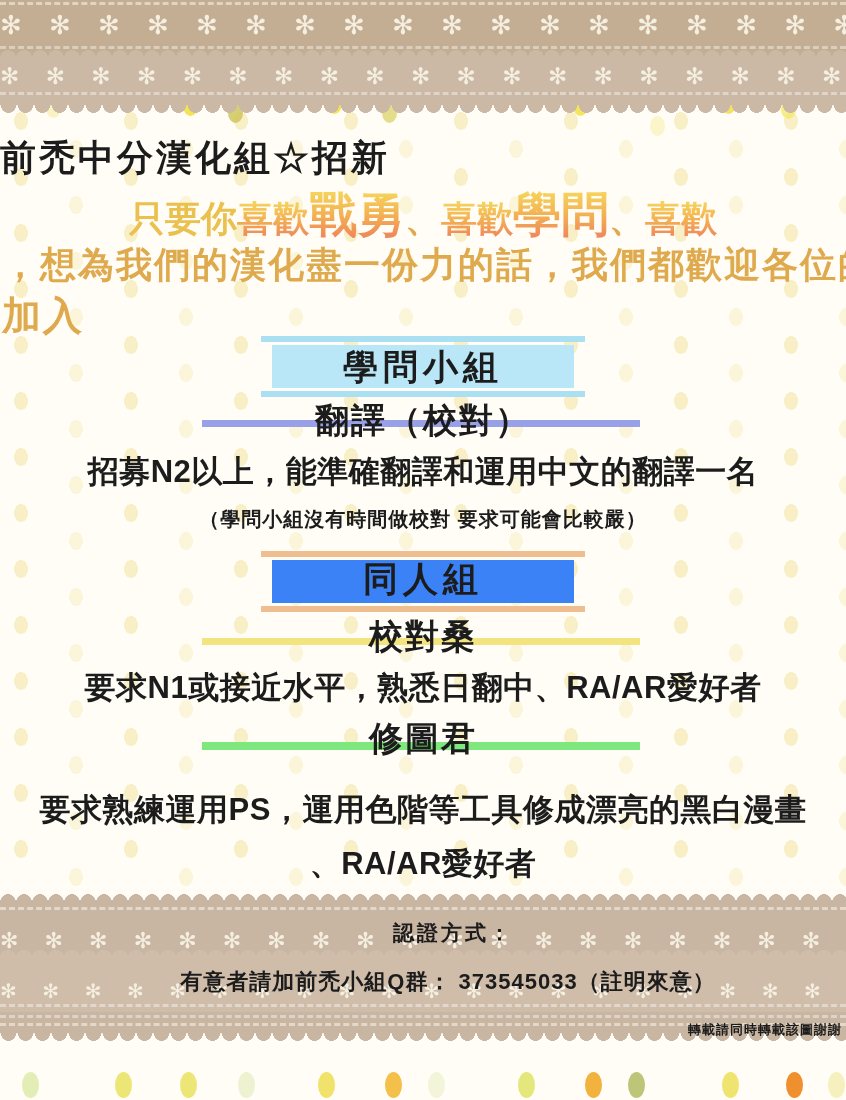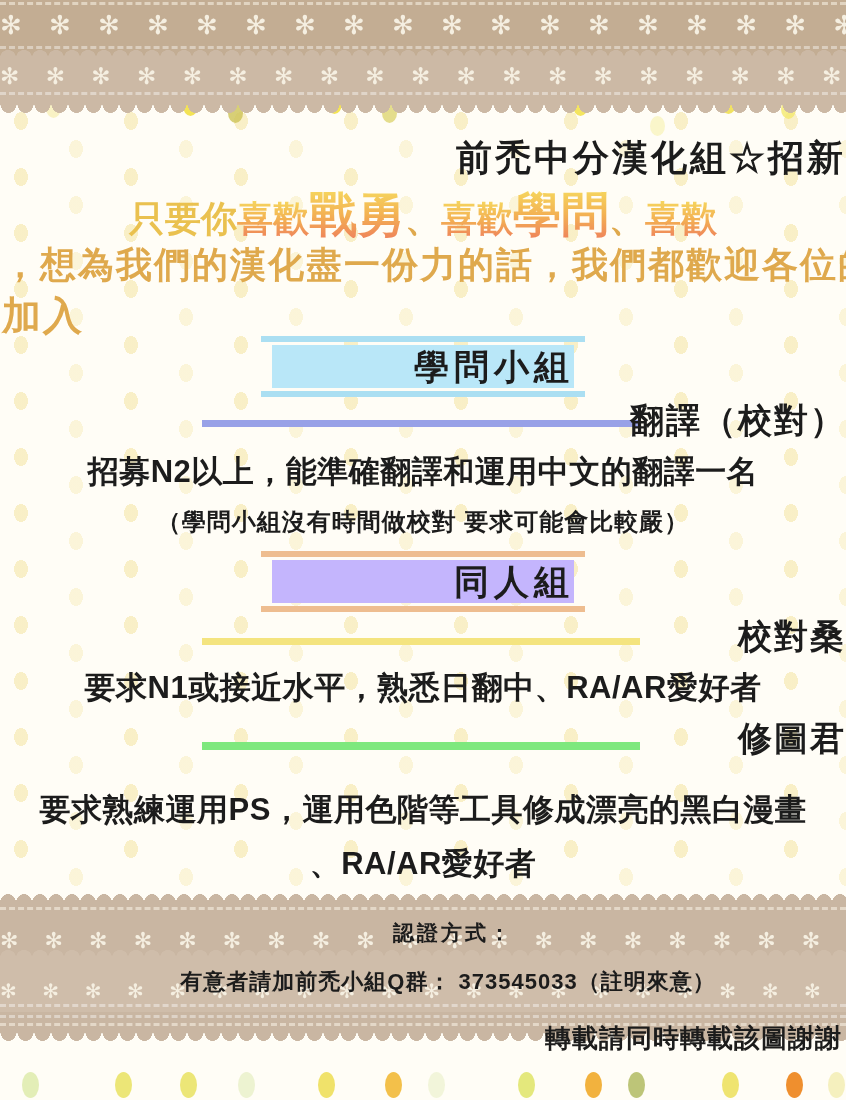--- a/index.html
+++ b/index.html
@@ -41,63 +41,63 @@
     background-size:16px 10px;background-repeat:repeat-x;}
   .bb-a{position:absolute;top:10px;height:55px;width:100%;background:#c9b6a2;}
   .bb-b{position:absolute;top:65px;height:54px;width:100%;background:#cfbdaa;}
   .bb-b .scallop-mid-top{background:radial-gradient(8px 8px at 8px 8px,#cfbdaa 98%,transparent 100%);background-size:16px 8px;}
   .bb-c{position:absolute;top:119px;height:18px;width:100%;background:#c9b6a2;}
   .bb-hang{position:absolute;top:137px;height:12px;left:0;right:0;
     background:radial-gradient(8.5px 11px at 8.5px 0px,#c9b6a2 98%,transparent 100%);
     background-size:17px 12px;background-repeat:repeat-x;}
 
   
-  .title{position:absolute;top:134px;left:0;right:0;text-align:right;
+  .title{position:absolute;top:134px;left:0;right:0;text-align:left;
     font-size:36px;letter-spacing:3px;z-index:3;}
   .intro-line{position:absolute;left:0;right:0;white-space:nowrap;z-index:3;}
   .intro-1{top:183px;display:flex;align-items:baseline;justify-content:center;}
   .intro-2{top:241px;left:2px;font-size:36px;letter-spacing:2px;}
   .intro-3{top:289px;left:2px;font-size:39px;letter-spacing:2px;}
   .gold{color:#dfa94d;}
   .gold-bright{color:#eac14f;}
   .grad{color:#f2a455;}
   .grad-lg{font-size:48px;}
   .grad-md{font-size:42px;}
   .intro-1 span{font-size:36px;}
   .intro-1 .grad-lg{font-size:48px;}
   .intro-1 .grad-md{font-size:42px;}
   @supports (-webkit-background-clip: text){
     .grad{background-image:linear-gradient(180deg,#f6d95f 8%,#f3b153 50%,#ee7e5c 92%);
       -webkit-background-clip:text;background-clip:text;color:transparent;}
   }
   
   .hbar{position:absolute;left:261px;width:324px;height:6px;z-index:3;}
   .hbox{position:absolute;left:272px;width:302px;height:43px;z-index:3;
-    text-align:right;font-size:35px;letter-spacing:5px;line-height:44px;}
+    text-align:center;font-size:35px;letter-spacing:5px;line-height:44px;}
   .blue .hbar{background:#abdff2;}
   .blue.hbox{background:#b9e7f8;}
   .orange .hbar{background:#eebd90;}
-  .orange.hbox{background:#c4b5fd;}
+  .orange.hbox{background:#3b82f6;font-family:Liberation Mono, monospace;}
 
   
   .role-line{position:absolute;left:202px;width:438px;height:7px;z-index:2;}
-  .role-title{position:absolute;left:0;right:0;text-align:right;font-size:34px;
+  .role-title{position:absolute;left:0;right:0;text-align:center;font-size:34px;
     letter-spacing:2px;z-index:3;}
   .desc{position:absolute;left:0;right:0;text-align:center;font-size:31px;
     letter-spacing:0.5px;white-space:nowrap;z-index:3;}
-  .note{position:absolute;left:0;right:0;text-align:center;font-size:24px;
+  .note{position:absolute;left:0;right:0;text-align:center;font-size:20px;
     letter-spacing:1px;z-index:3;}
 
   
   .auth-label{position:absolute;top:919px;left:30px;right:-30px;text-align:center;
     font-size:21px;letter-spacing:3px;z-index:5;}
   .contact-line{position:absolute;top:967px;left:25px;right:-25px;text-align:center;
     font-size:22px;letter-spacing:1px;z-index:5;}
   .repost-note{position:absolute;top:1021px;right:4px;text-align:right;
-    font-size:26px;letter-spacing:1px;z-index:5;}
+    font-size:13px;letter-spacing:1px;z-index:5;}
 
   
   .top-dotbox,.bottom-dotbox{position:absolute;left:0;right:0;z-index:1;}
   .top-dotbox{top:0;height:140px;}
   .bottom-dotbox{top:1068px;height:32px;}
   .cdot{position:absolute;border-radius:50%;}
   .bottom-dotbox .cdot{width:17px;height:26px;top:4px;}
   .top-dotbox .cdot{width:15px;height:20px;}
 </style>
 </head>

